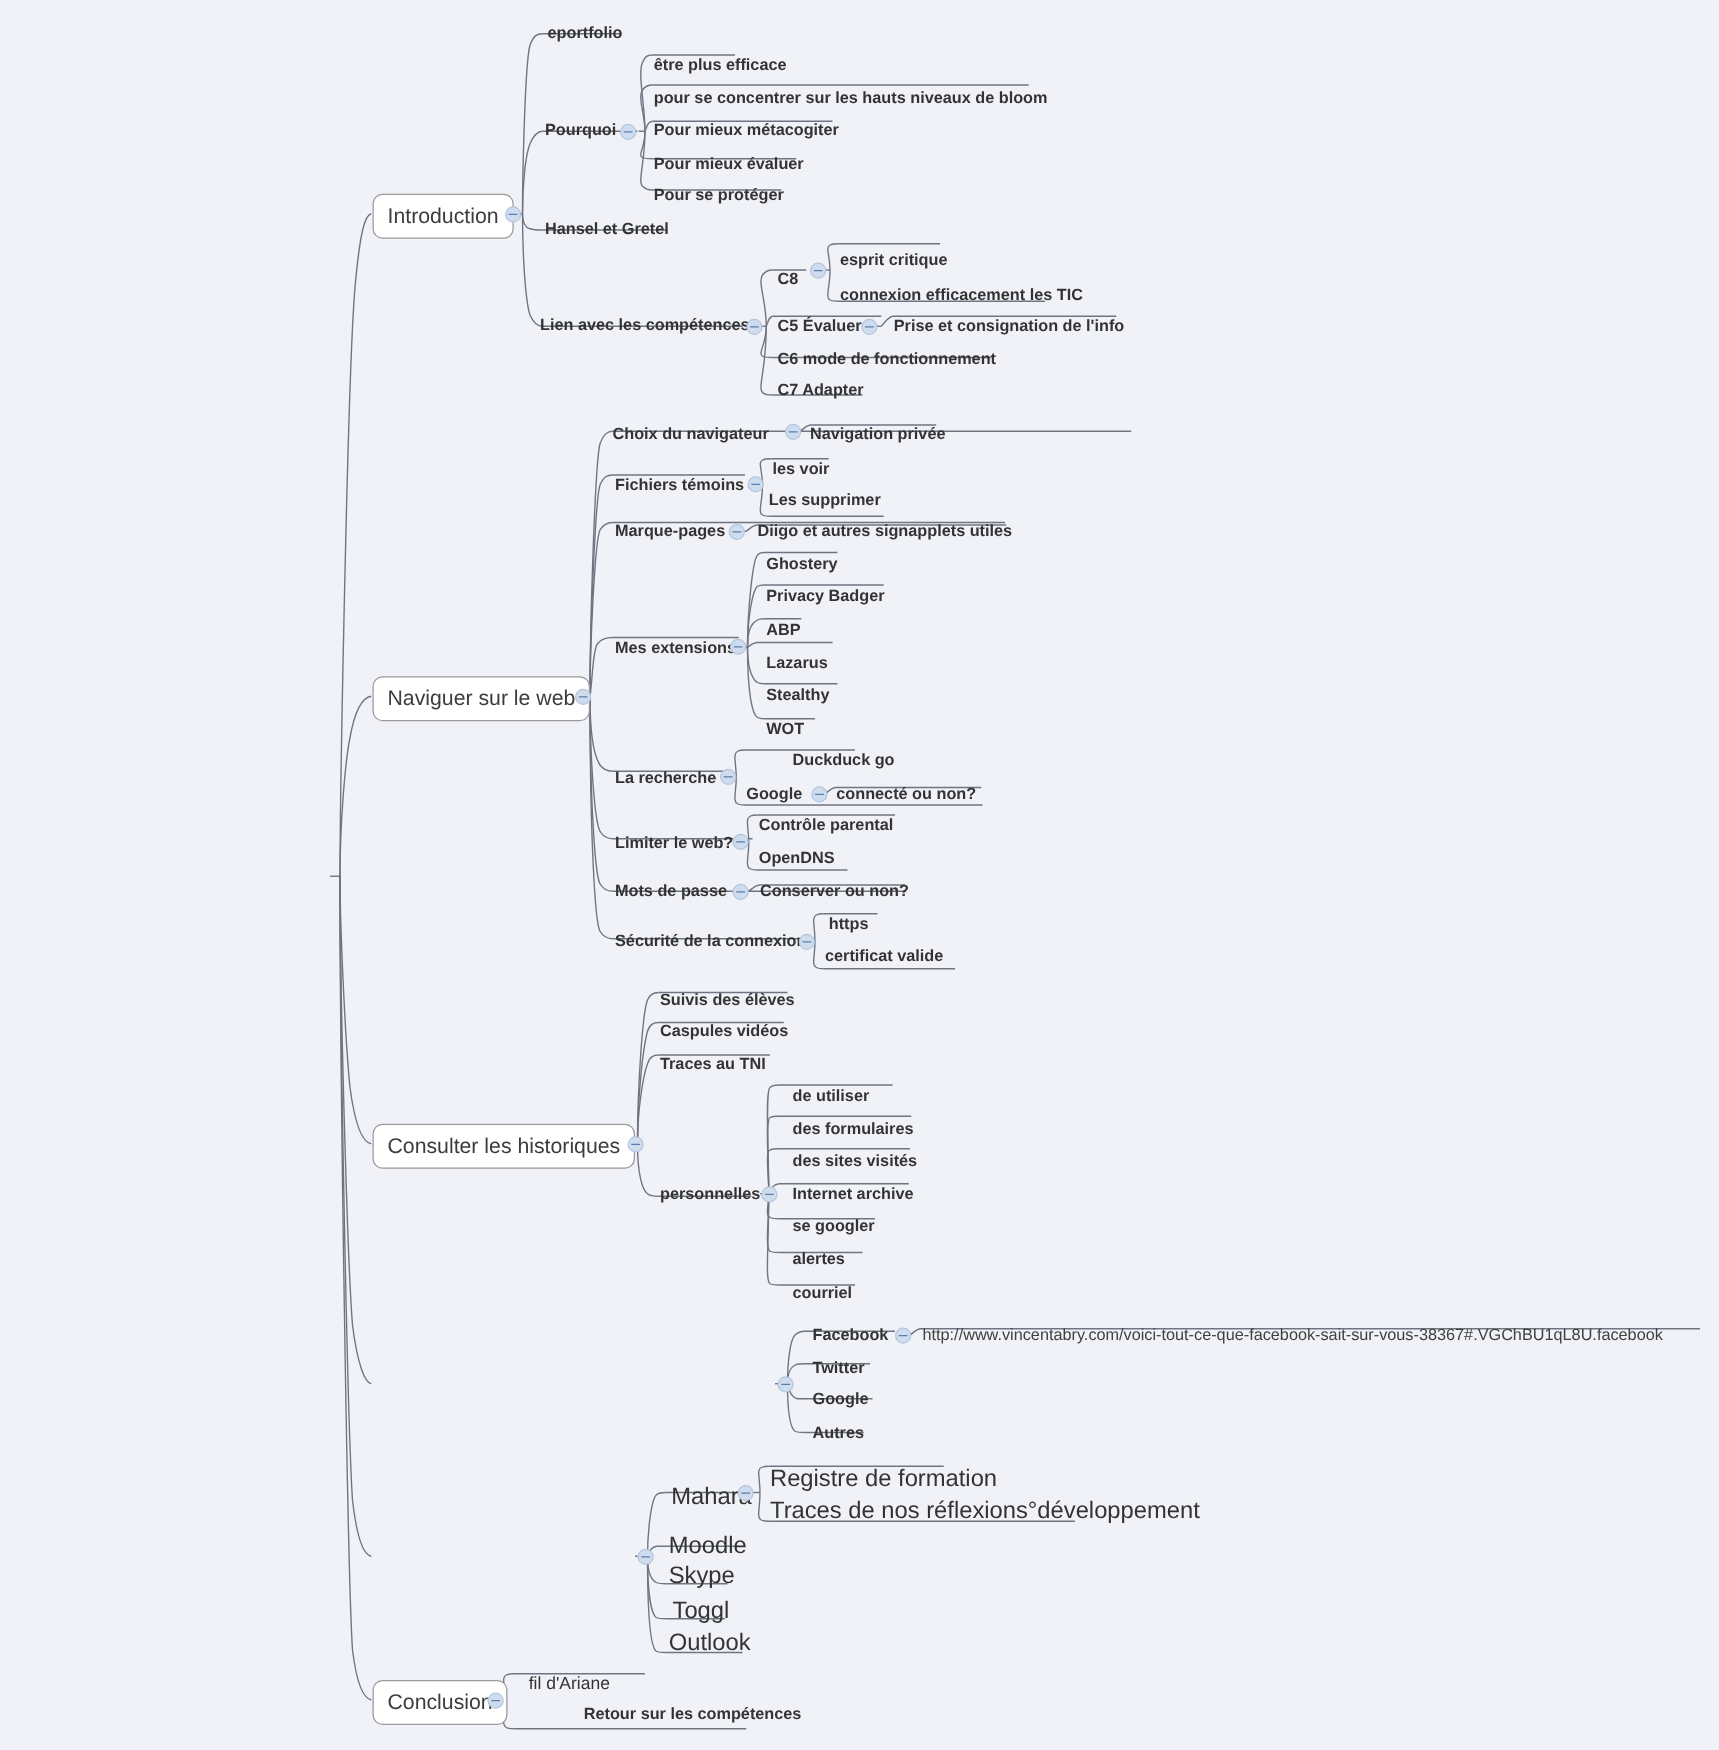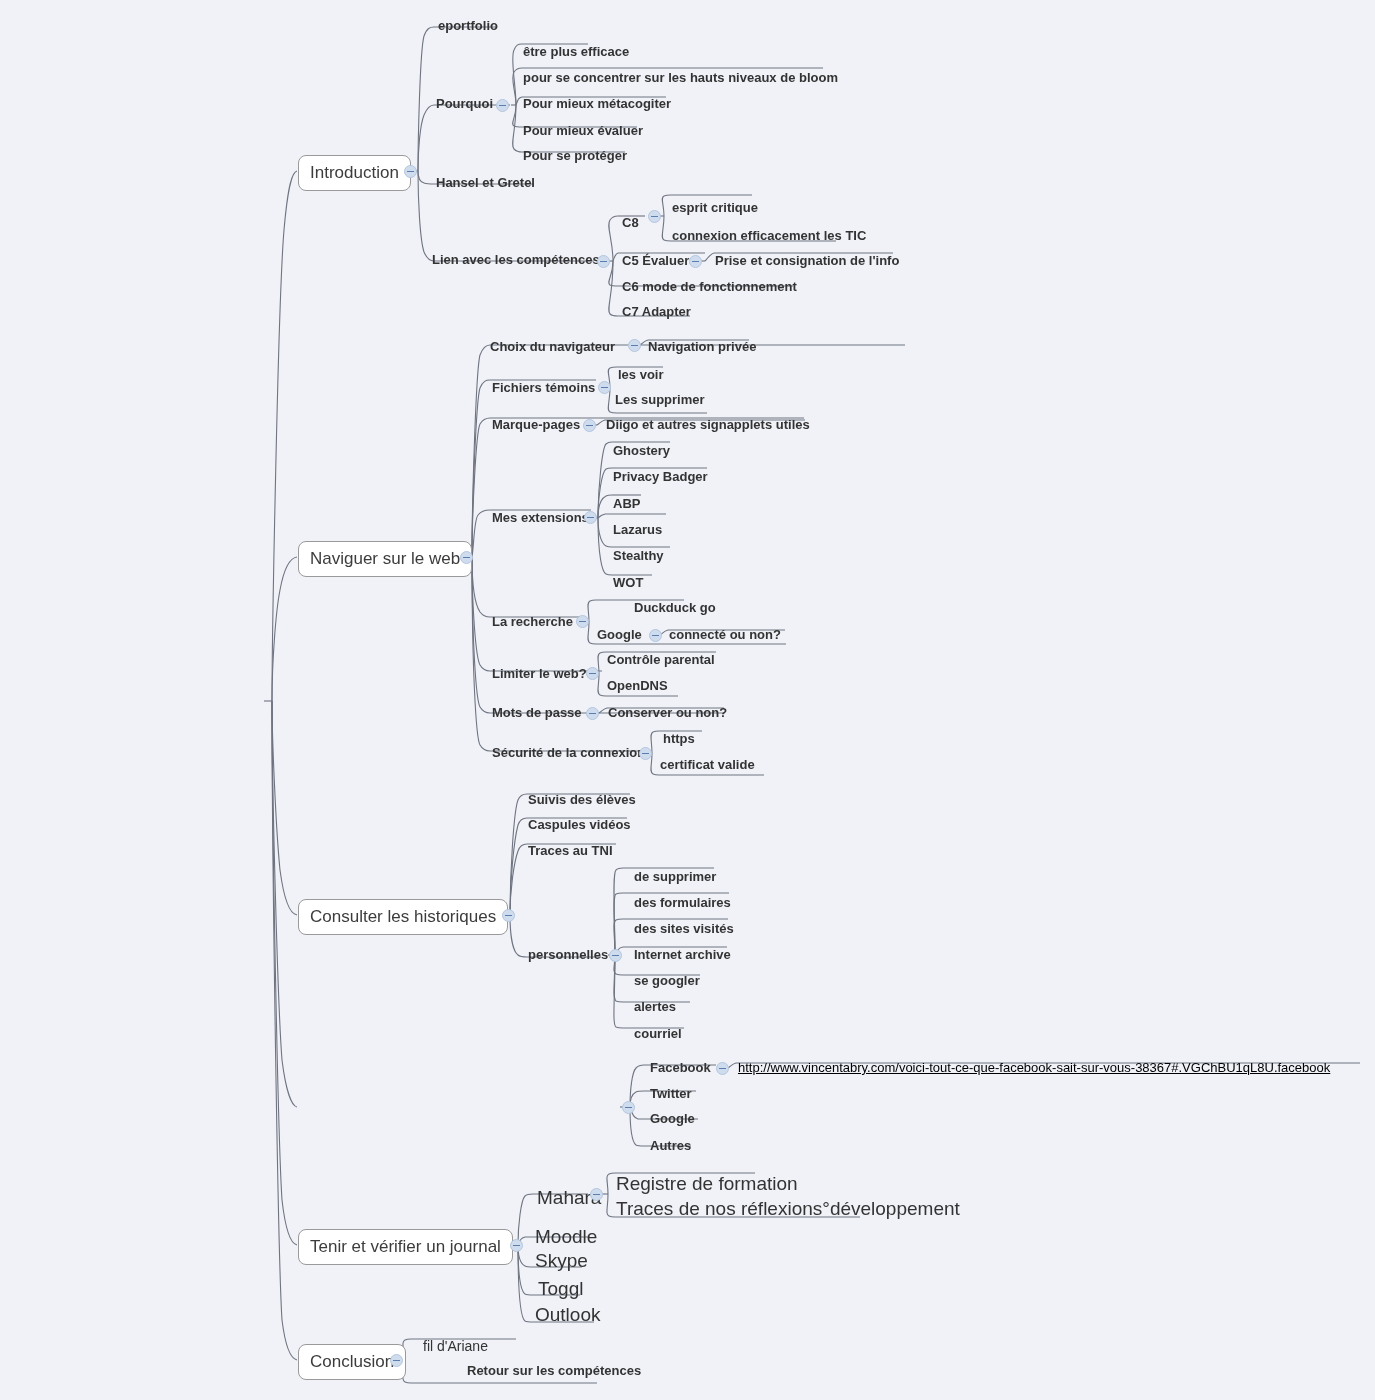--- a/index.html
+++ b/index.html
@@ -56,23 +56,22 @@
   
   .node-leaf {
     font-size: 14px;
     color: #333333;
     padding: 0 2px 3px 2px;
   }
   .node-leaf.sz15 { font-size: 13px; font-weight: bold; }
   .node-leaf.sz13 { font-size: 19px; }
   .node-url {
     font-size: 13px;
-    color: #000000;
+    color: #404040;
     padding: 0 2px 3px 2px;
-    text-decoration: underline;
   }
   
   .toggle {
     position: absolute;
     width: 13px;
     height: 13px;
     border-radius: 50%;
     background: #cfdcee;
     border: 1px solid #b3c6de;
     box-sizing: border-box;
@@ -302,21 +301,20 @@
   <div class="toggle" style="left:404px; top:165px;"></div>
 
   <div class="node node-l1" style="left:298px; top:541px;">Naviguer sur le web</div>
   <div class="toggle" style="left:460px; top:551px;"></div>
 
   <div class="node node-l1" style="left:298px; top:899px;">Consulter les historiques</div>
   <div class="toggle" style="left:502px; top:909px;"></div>
 
   <div class="toggle" style="left:622px; top:1101px;"></div>
 
-  <div class="node node-l1" style="left:298px; top:1229px;">Tenir et vérifier un journal</div>
   <div class="toggle" style="left:510px; top:1239px;"></div>
 
   <div class="node node-l1" style="left:298px; top:1344px;">Conclusion</div>
   <div class="toggle" style="left:390px; top:1354px;"></div>
 
   <div class="node node-leaf sz15" style="left:436px; top:19px;">eportfolio</div>
 
   <div class="node node-leaf sz15" style="left:434px; top:97px;">Pourquoi</div>
   <div class="toggle" style="left:496px; top:99px;"></div>
 
@@ -387,21 +385,21 @@
   <div class="node node-leaf sz15" style="left:661px; top:732px;">https</div>
   <div class="node node-leaf sz15" style="left:658px; top:758px;">certificat valide</div>
 
   <div class="node node-leaf sz15" style="left:526px; top:793px;">Suivis des élèves</div>
   <div class="node node-leaf sz15" style="left:526px; top:818px;">Caspules vidéos</div>
   <div class="node node-leaf sz15" style="left:526px; top:844px;">Traces au TNI</div>
 
   <div class="node node-leaf sz15" style="left:526px; top:948px;">personnelles</div>
   <div class="toggle" style="left:609px; top:949px;"></div>
 
-  <div class="node node-leaf sz15" style="left:632px; top:870px;">de supprimer</div>
+  <div class="node node-leaf sz15" style="left:632px; top:870px;">de utiliser</div>
   <div class="node node-leaf sz15" style="left:632px; top:896px;">des formulaires</div>
   <div class="node node-leaf sz15" style="left:632px; top:922px;">des sites visités</div>
   <div class="node node-leaf sz15" style="left:632px; top:948px;">Internet archive</div>
   <div class="node node-leaf sz15" style="left:632px; top:974px;">se googler</div>
   <div class="node node-leaf sz15" style="left:632px; top:1000px;">alertes</div>
   <div class="node node-leaf sz15" style="left:632px; top:1027px;">courriel</div>
 
   <div class="node node-leaf sz15" style="left:648px; top:1061px;">Facebook</div>
   <div class="toggle" style="left:716px; top:1062px;"></div>
   <div class="node node-url" style="left:736px; top:1061px;">http://www.vincentabry.com/voici-tout-ce-que-facebook-sait-sur-vous-38367#.VGChBU1qL8U.facebook</div>

